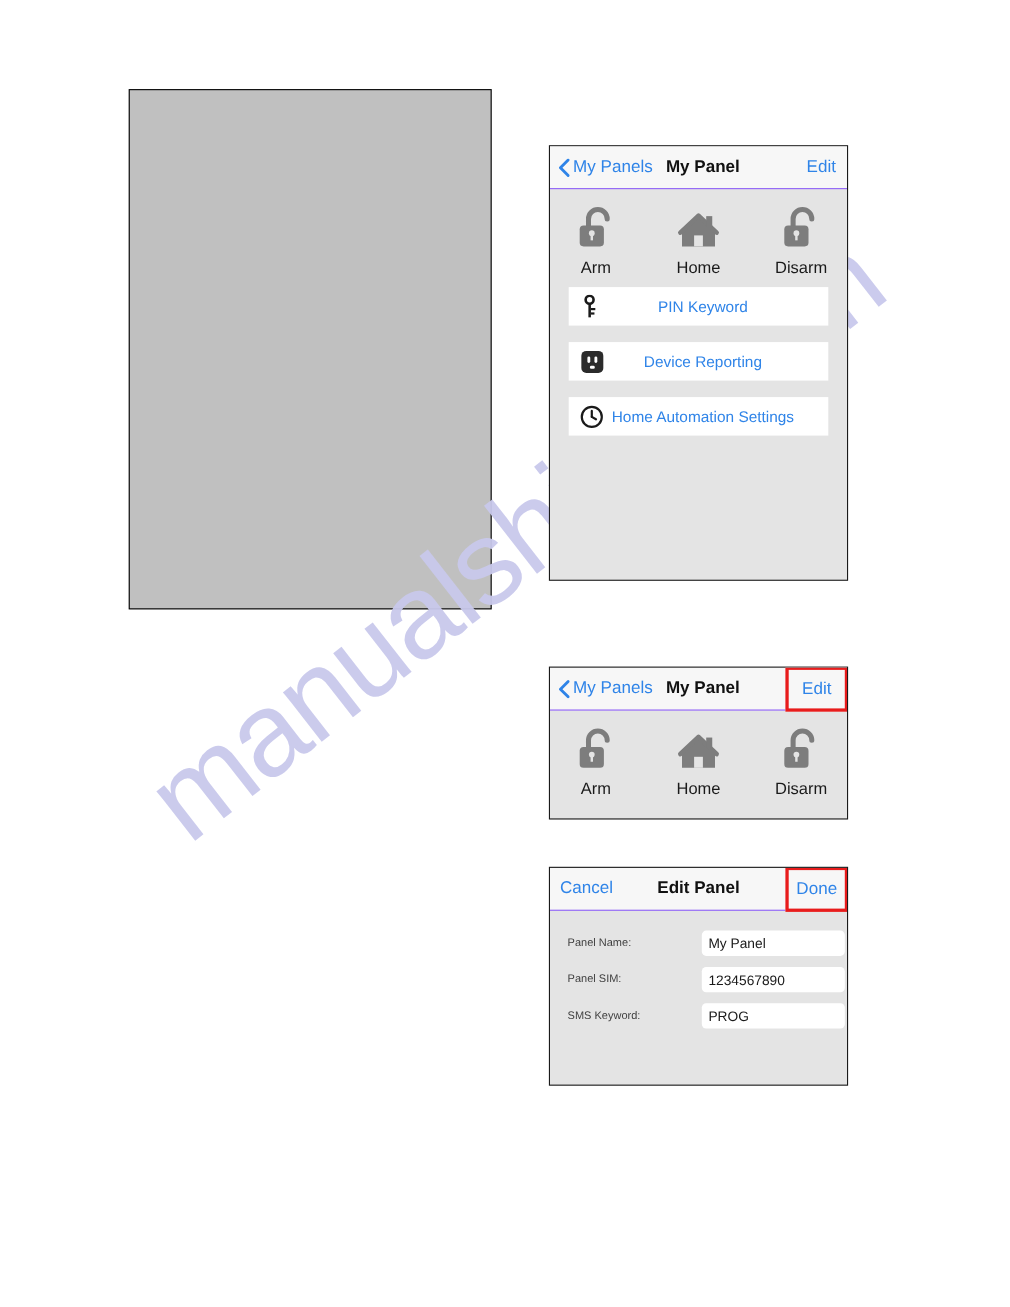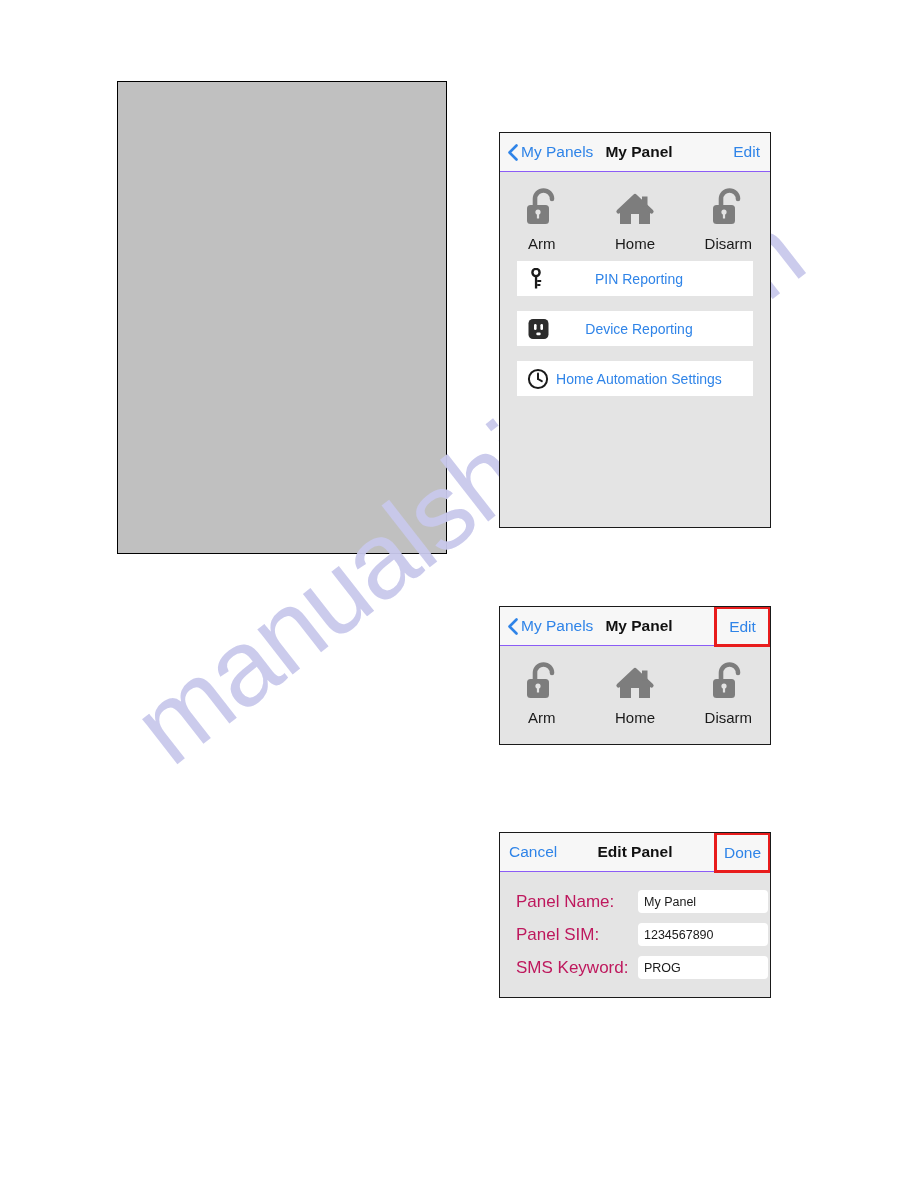--- a/index.html
+++ b/index.html
@@ -201,22 +201,22 @@
   .form-area {
     padding: 18px 0 8px 0;
   }
   .form-row {
     display: flex;
     align-items: center;
     margin-bottom: 10px;
     padding-left: 16px;
   }
   .form-label {
-    font-size: 17px;
-    color: #be185d;
+    font-size: 10px;
+    color: #404040;
     width: 122px;
     flex: 0 0 auto;
   }
   .form-input {
     background: #ffffff;
     border: none;
     border-radius: 4px;
     height: 23px;
     width: 130px;
     font-family: "Liberation Sans", sans-serif;
@@ -296,21 +296,21 @@
 
       <div class="settings-row">
         <div class="row-icon">
           <svg width="20" height="22" viewBox="0 0 20 22">
             <circle cx="8" cy="4.5" r="3.6" fill="none" stroke="#1a1a1a" stroke-width="2.4"></circle>
             <rect x="6.9" y="7.5" width="2.3" height="13" fill="#1a1a1a"></rect>
             <rect x="9.2" y="12" width="4" height="2" fill="#1a1a1a"></rect>
             <rect x="9.2" y="16" width="3.2" height="2" fill="#1a1a1a"></rect>
           </svg>
         </div>
-        <div class="row-label">PIN Reporting</div>
+        <div class="row-label">PIN Keyword</div>
       </div>
 
 
 
       <div class="settings-row">
         <div class="row-icon">
           <svg width="21" height="22" viewBox="0 0 21 22">
             <rect x="0.5" y="1" width="20" height="20" rx="4.5" fill="#2b2b2b"></rect>
             <rect x="6" y="6" width="2.6" height="6" rx="1.3" fill="#ffffff"></rect>
             <rect x="12.4" y="6" width="2.6" height="6" rx="1.3" fill="#ffffff"></rect>
@@ -385,21 +385,21 @@
             <rect x="14.9" y="26" width="2.2" height="6.5" fill="#e4e4e4"></rect>
           </svg>
         </div>
         <div class="mode-label">Disarm</div>
       </div>
 
     </div>
   </div>
 </div>
 
-<div class="phone-shot" style="left:499px; top:832px; width:272px; height:166px;">
+<div class="phone-shot" style="left:499px; top:788px; width:272px; height:199px;">
 
   <div class="nav-bar">
     <div class="nav-cancel">Cancel</div>
     <div class="nav-title-centered">Edit Panel</div>
     <div class="nav-spacer"></div>
     <div class="nav-action highlighted">Done</div>
   </div>
 
   <div class="shot-body form-area">
 

